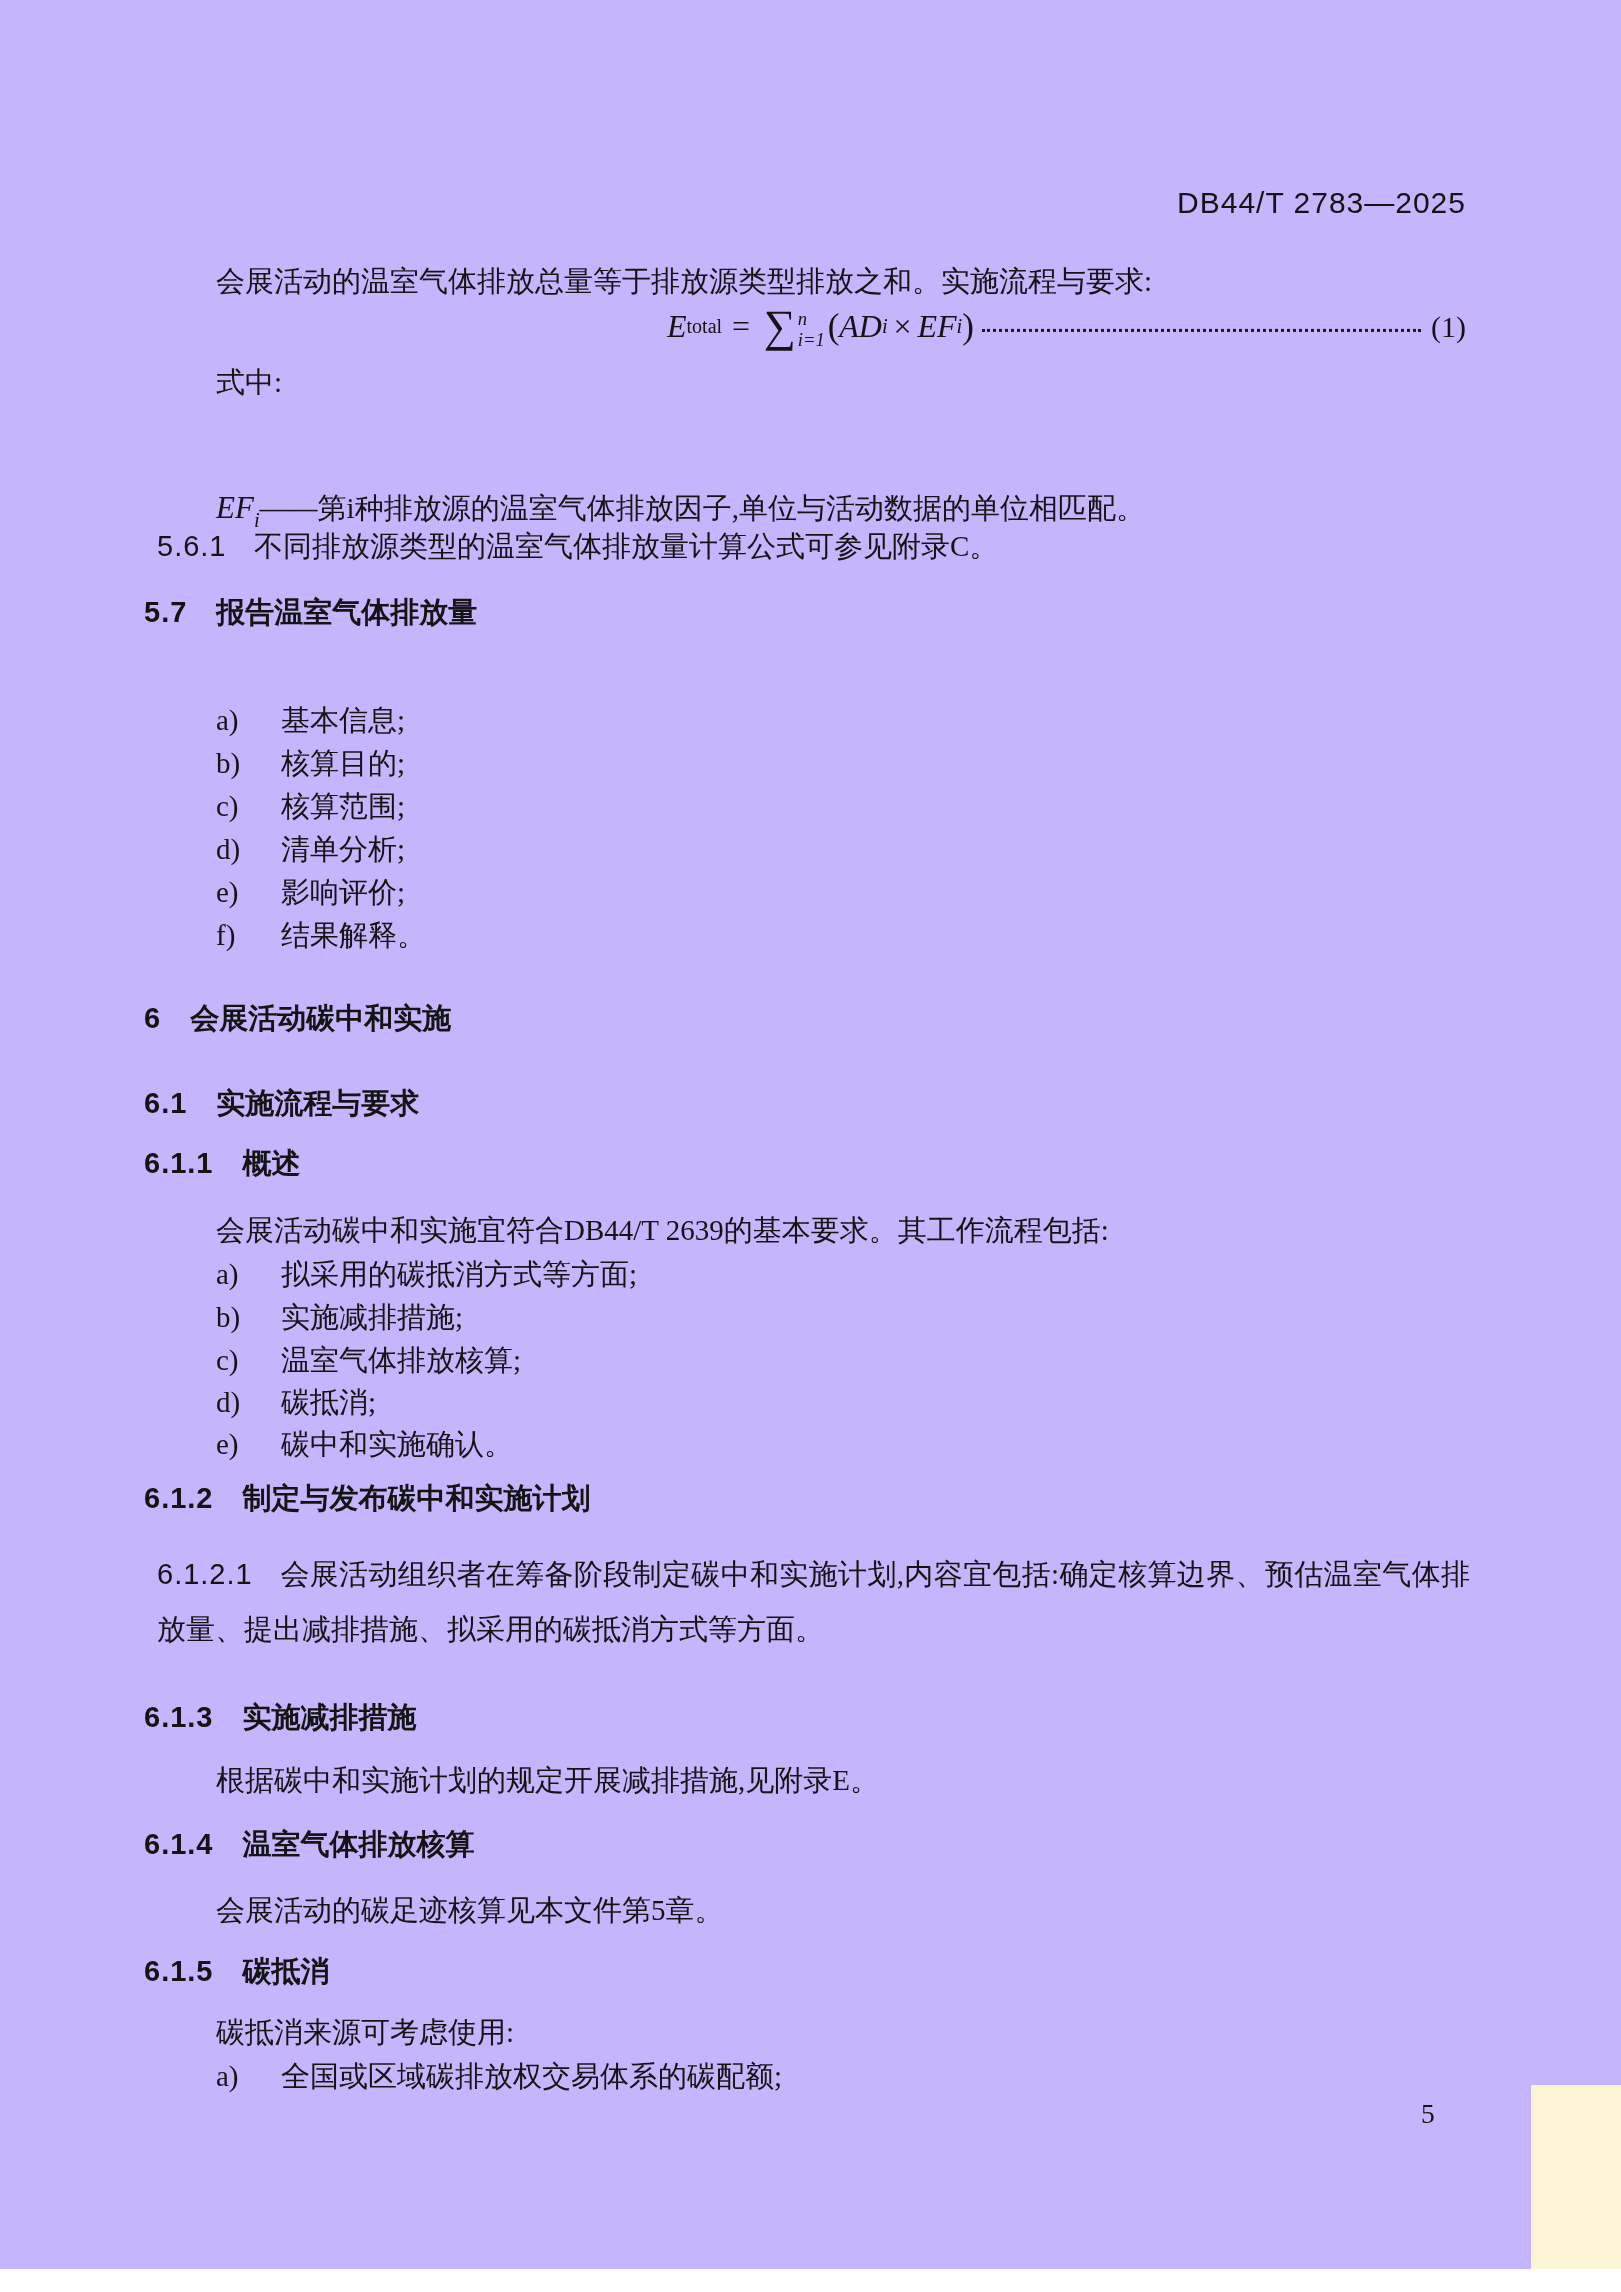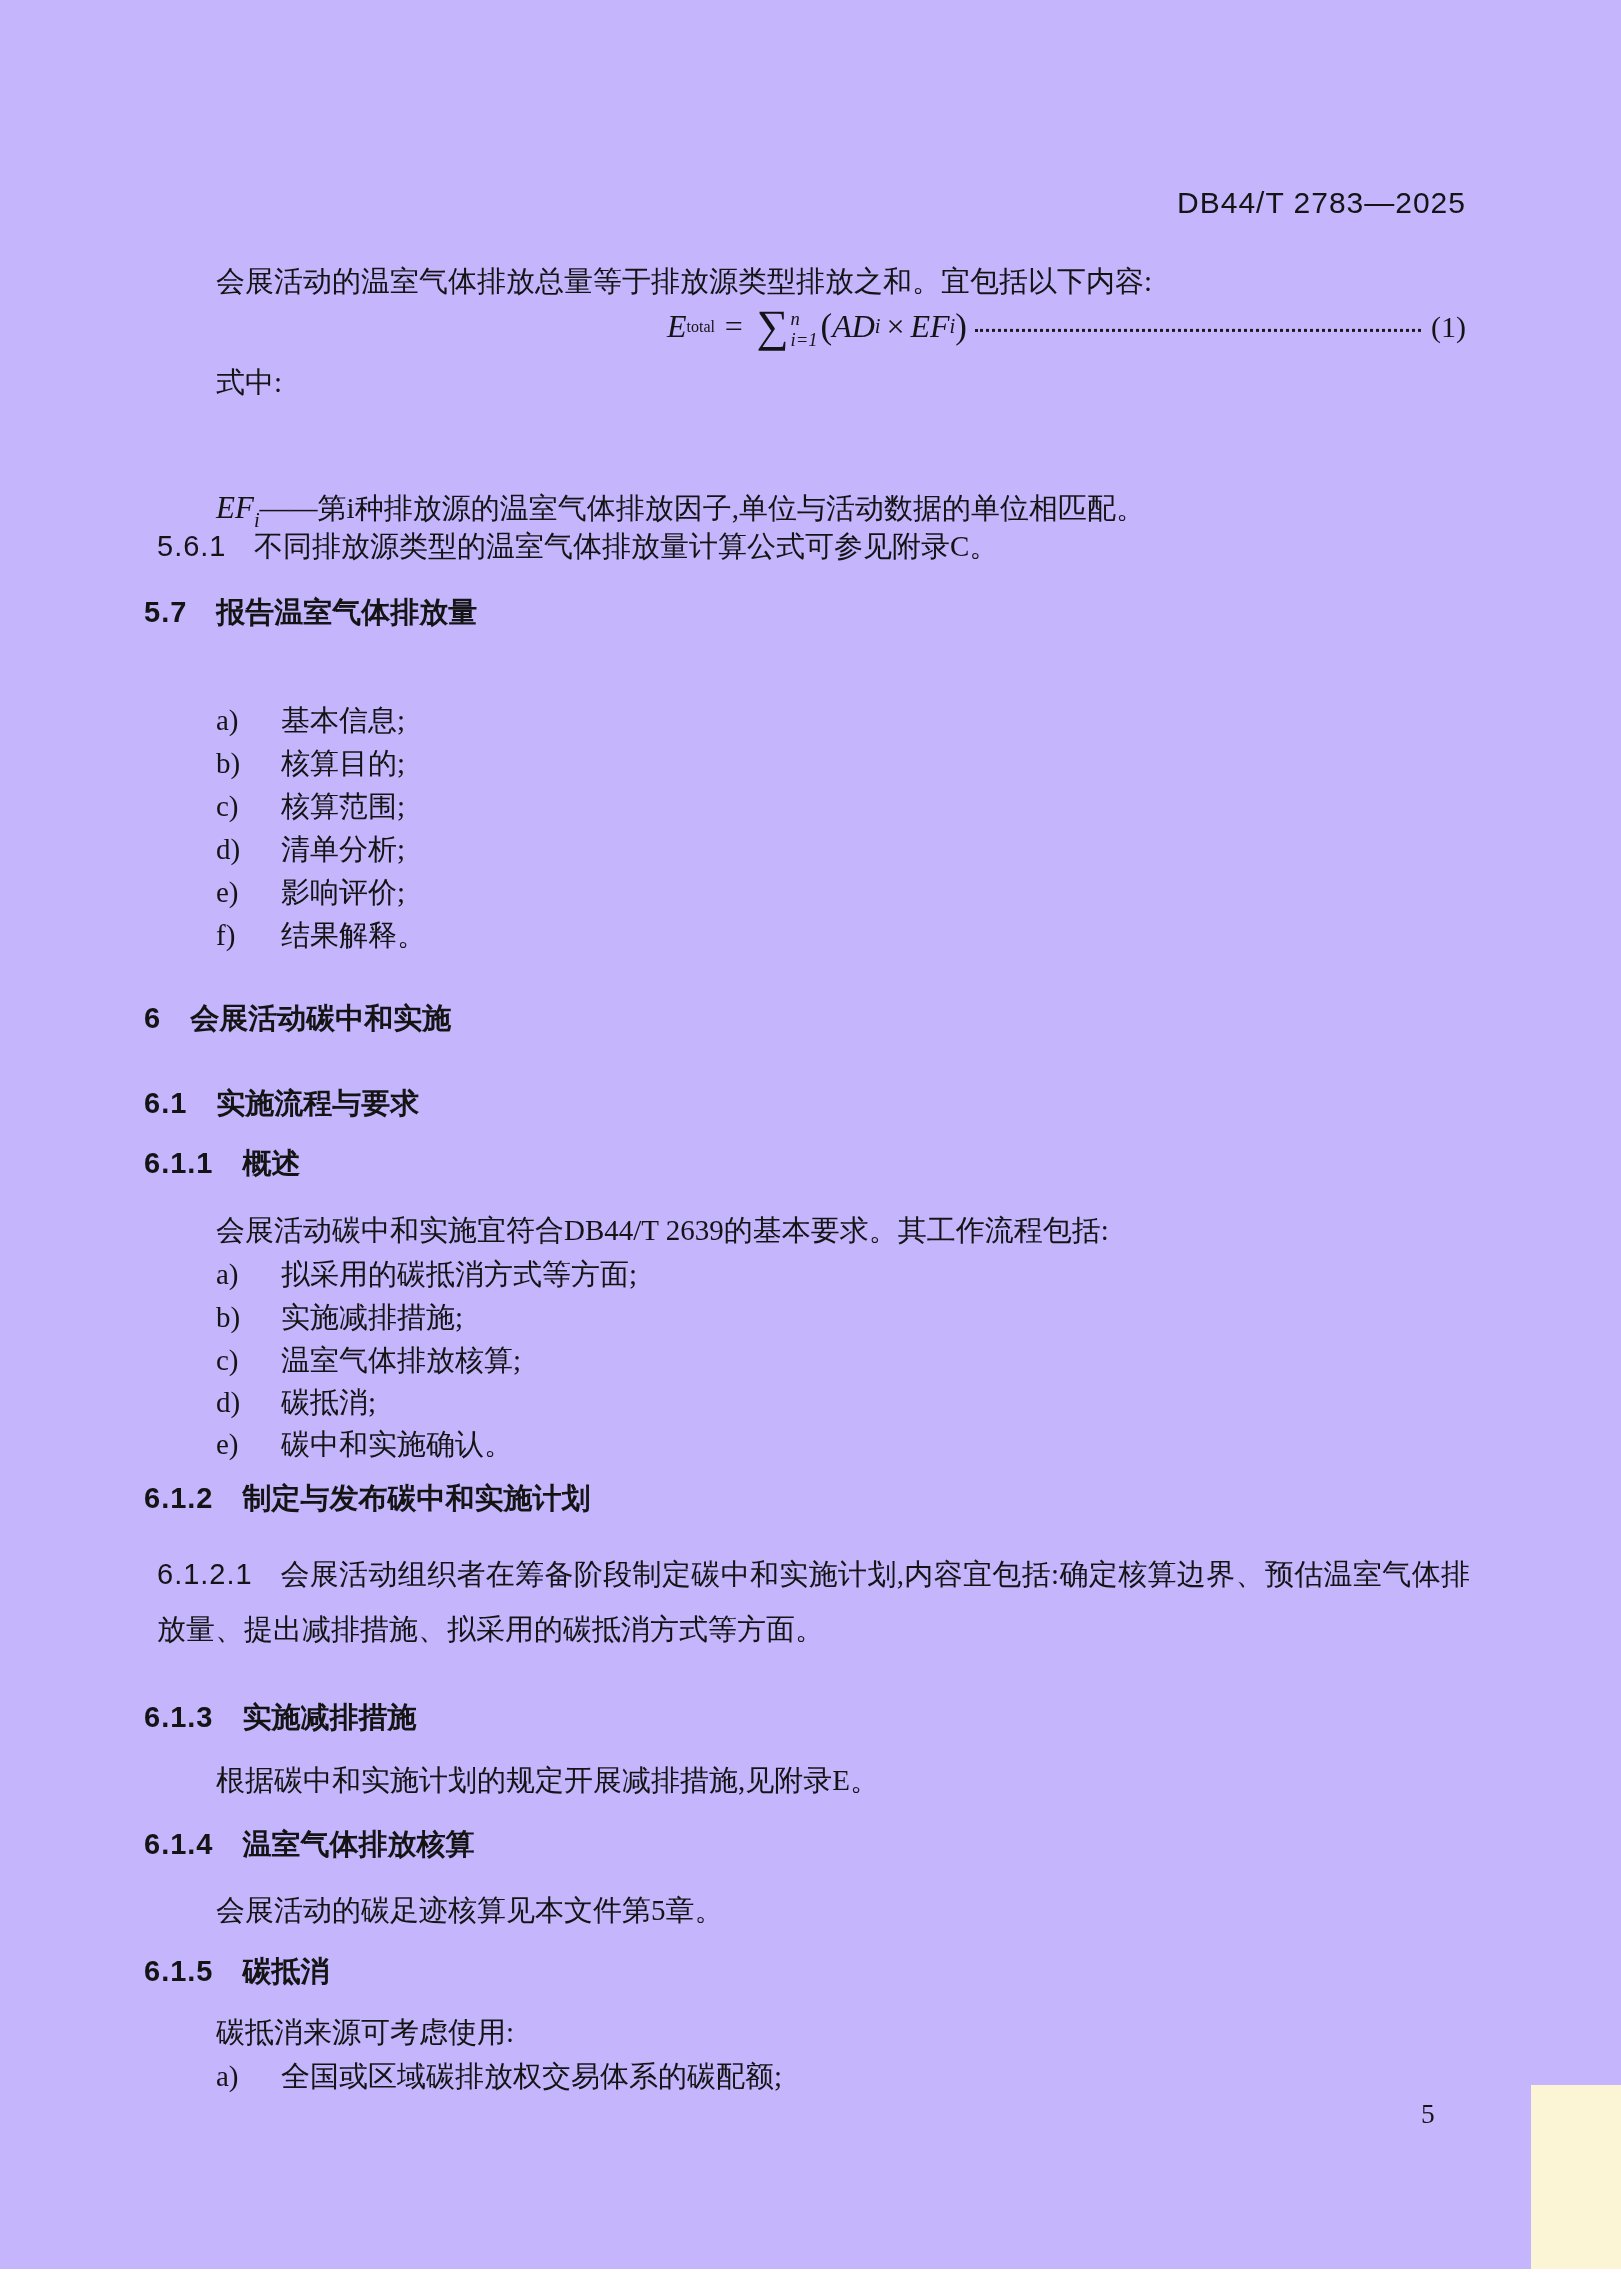--- a/index.html
+++ b/index.html
@@ -70,21 +70,21 @@
     top: 296px;
     height: 61px;
     display: flex;
     align-items: center;
     font-size: 32px;
     font-style: italic;
   }
   .f-spacer { flex: 0 0 auto; width: 510px; }
   .f-var { font-style: italic; }
   .f-sub {
-    font-size: 16px;
+    font-size: 20px;
     font-style: normal;
     vertical-align: -8.8px;
   }
   .f-sub-i {
     font-size: 20.6px;
     font-style: italic;
     vertical-align: -8.8px;
   }
   .f-op { font-style: normal; margin: 0 9.8px; }
   .f-times { font-style: normal; margin: 0 5.9px; }
@@ -123,21 +123,21 @@
     height: 184px;
   }
 </style>
 </head>
 <body>
 
 <div class="page">
 
   <div class="doc-number">DB44/T 2783—2025</div>
 
-  <div class="para indent" style="top:259px">会展活动的温室气体排放总量等于排放源类型排放之和。宜包括以下内容:</div>
+  <div class="para indent" style="top:259px">会展活动的温室气体排放总量等于排放源类型排放之和。实施流程与要求:</div>
 
   <div class="formula-row">
     <span class="f-spacer"></span>
     <span class="f-var">E</span>
       <span class="f-sub">total</span>
     <span class="f-op">=</span>
     <span class="sigma">∑</span>
     <span class="sigma-lims">
       <span>n</span>
       <span>i=1</span>

